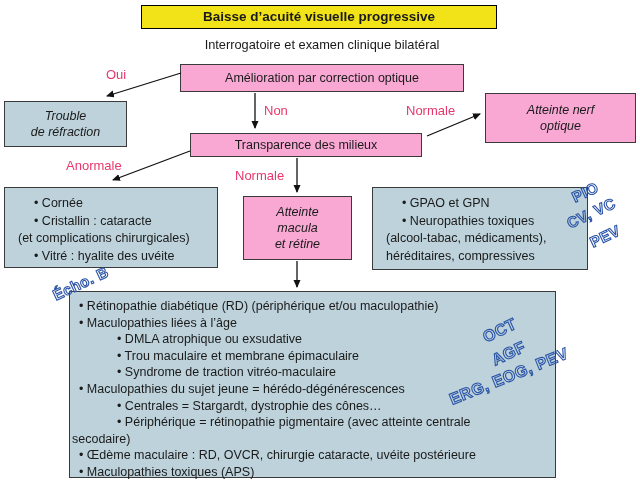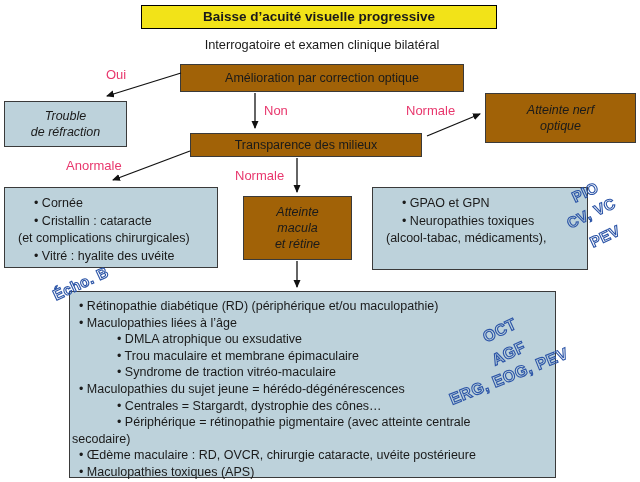--- a/index.html
+++ b/index.html
@@ -1,21 +1,21 @@
 <!DOCTYPE html>
 <html><head>
 <meta charset="utf-8">
 <style>
   html,body{margin:0;padding:0;background:#fff;}
   #canvas{
     position:relative;width:640px;height:482px;background:#fff;overflow:hidden;
     font-family:"Liberation Sans","DejaVu Sans",sans-serif;color:#1a1a1a;
   }
   .box{position:absolute;box-sizing:border-box;font-size:12.5px;line-height:16px;}
-  .white-box{background:#a16207;border:1.2px solid #3a3a3a;display:flex;align-items:center;justify-content:center;text-align:center;}
+  .white-box{background:#f9a8d4;border:1.2px solid #3a3a3a;display:flex;align-items:center;justify-content:center;text-align:center;}
   .blue-box{background:#bdd2db;border:1.2px solid #3a3a3a;}
   .title-box{background:#f2e318;border:1.8px solid #000;display:flex;align-items:center;justify-content:center;font-weight:bold;font-size:13.5px;}
   .subtitle{position:absolute;text-align:center;font-size:12.8px;}
   .edge-label{position:absolute;color:#e8376d;font-size:13px;white-space:nowrap;}
   .centered-lines{display:flex;flex-direction:column;align-items:center;justify-content:center;text-align:center;font-style:italic;}
   .list-box{padding-top:7px;padding-left:8px;}
   .list-box .line{line-height:17.5px;white-space:nowrap;}
   .line.b{padding-left:21px;}
   .line.c{padding-left:5px;}
   .bigbox{padding-top:6px;}
@@ -75,20 +75,21 @@
   <div class="box white-box centered-lines" style="left:243px;top:196px;width:109px;height:64px;">
     <div>Atteinte</div>
     <div>macula</div>
     <div>et rétine</div>
   </div>
 
   <div class="box blue-box list-box" style="left:372px;top:187px;width:216px;height:83px;">
     <div class="line b">• GPAO et GPN</div>
     <div class="line b">• Neuropathies toxiques</div>
     <div class="line c">(alcool-tabac, médicaments),</div>
+    <div class="line c">héréditaires, compressives</div>
   </div>
 
   <div class="box blue-box bigbox" style="left:69px;top:291px;width:487px;height:187px;">
     <div class="line lvl0">• Rétinopathie diabétique (RD) (périphérique et/ou maculopathie)</div>
     <div class="line lvl0">• Maculopathies liées à l’âge</div>
     <div class="line lvl1">• DMLA atrophique ou exsudative</div>
     <div class="line lvl1">• Trou maculaire et membrane épimaculaire</div>
     <div class="line lvl1">• Syndrome de traction vitréo-maculaire</div>
     <div class="line lvl0">• Maculopathies du sujet jeune = hérédo-dégénérescences</div>
     <div class="line lvl1">• Centrales = Stargardt, dystrophie des cônes…</div>

